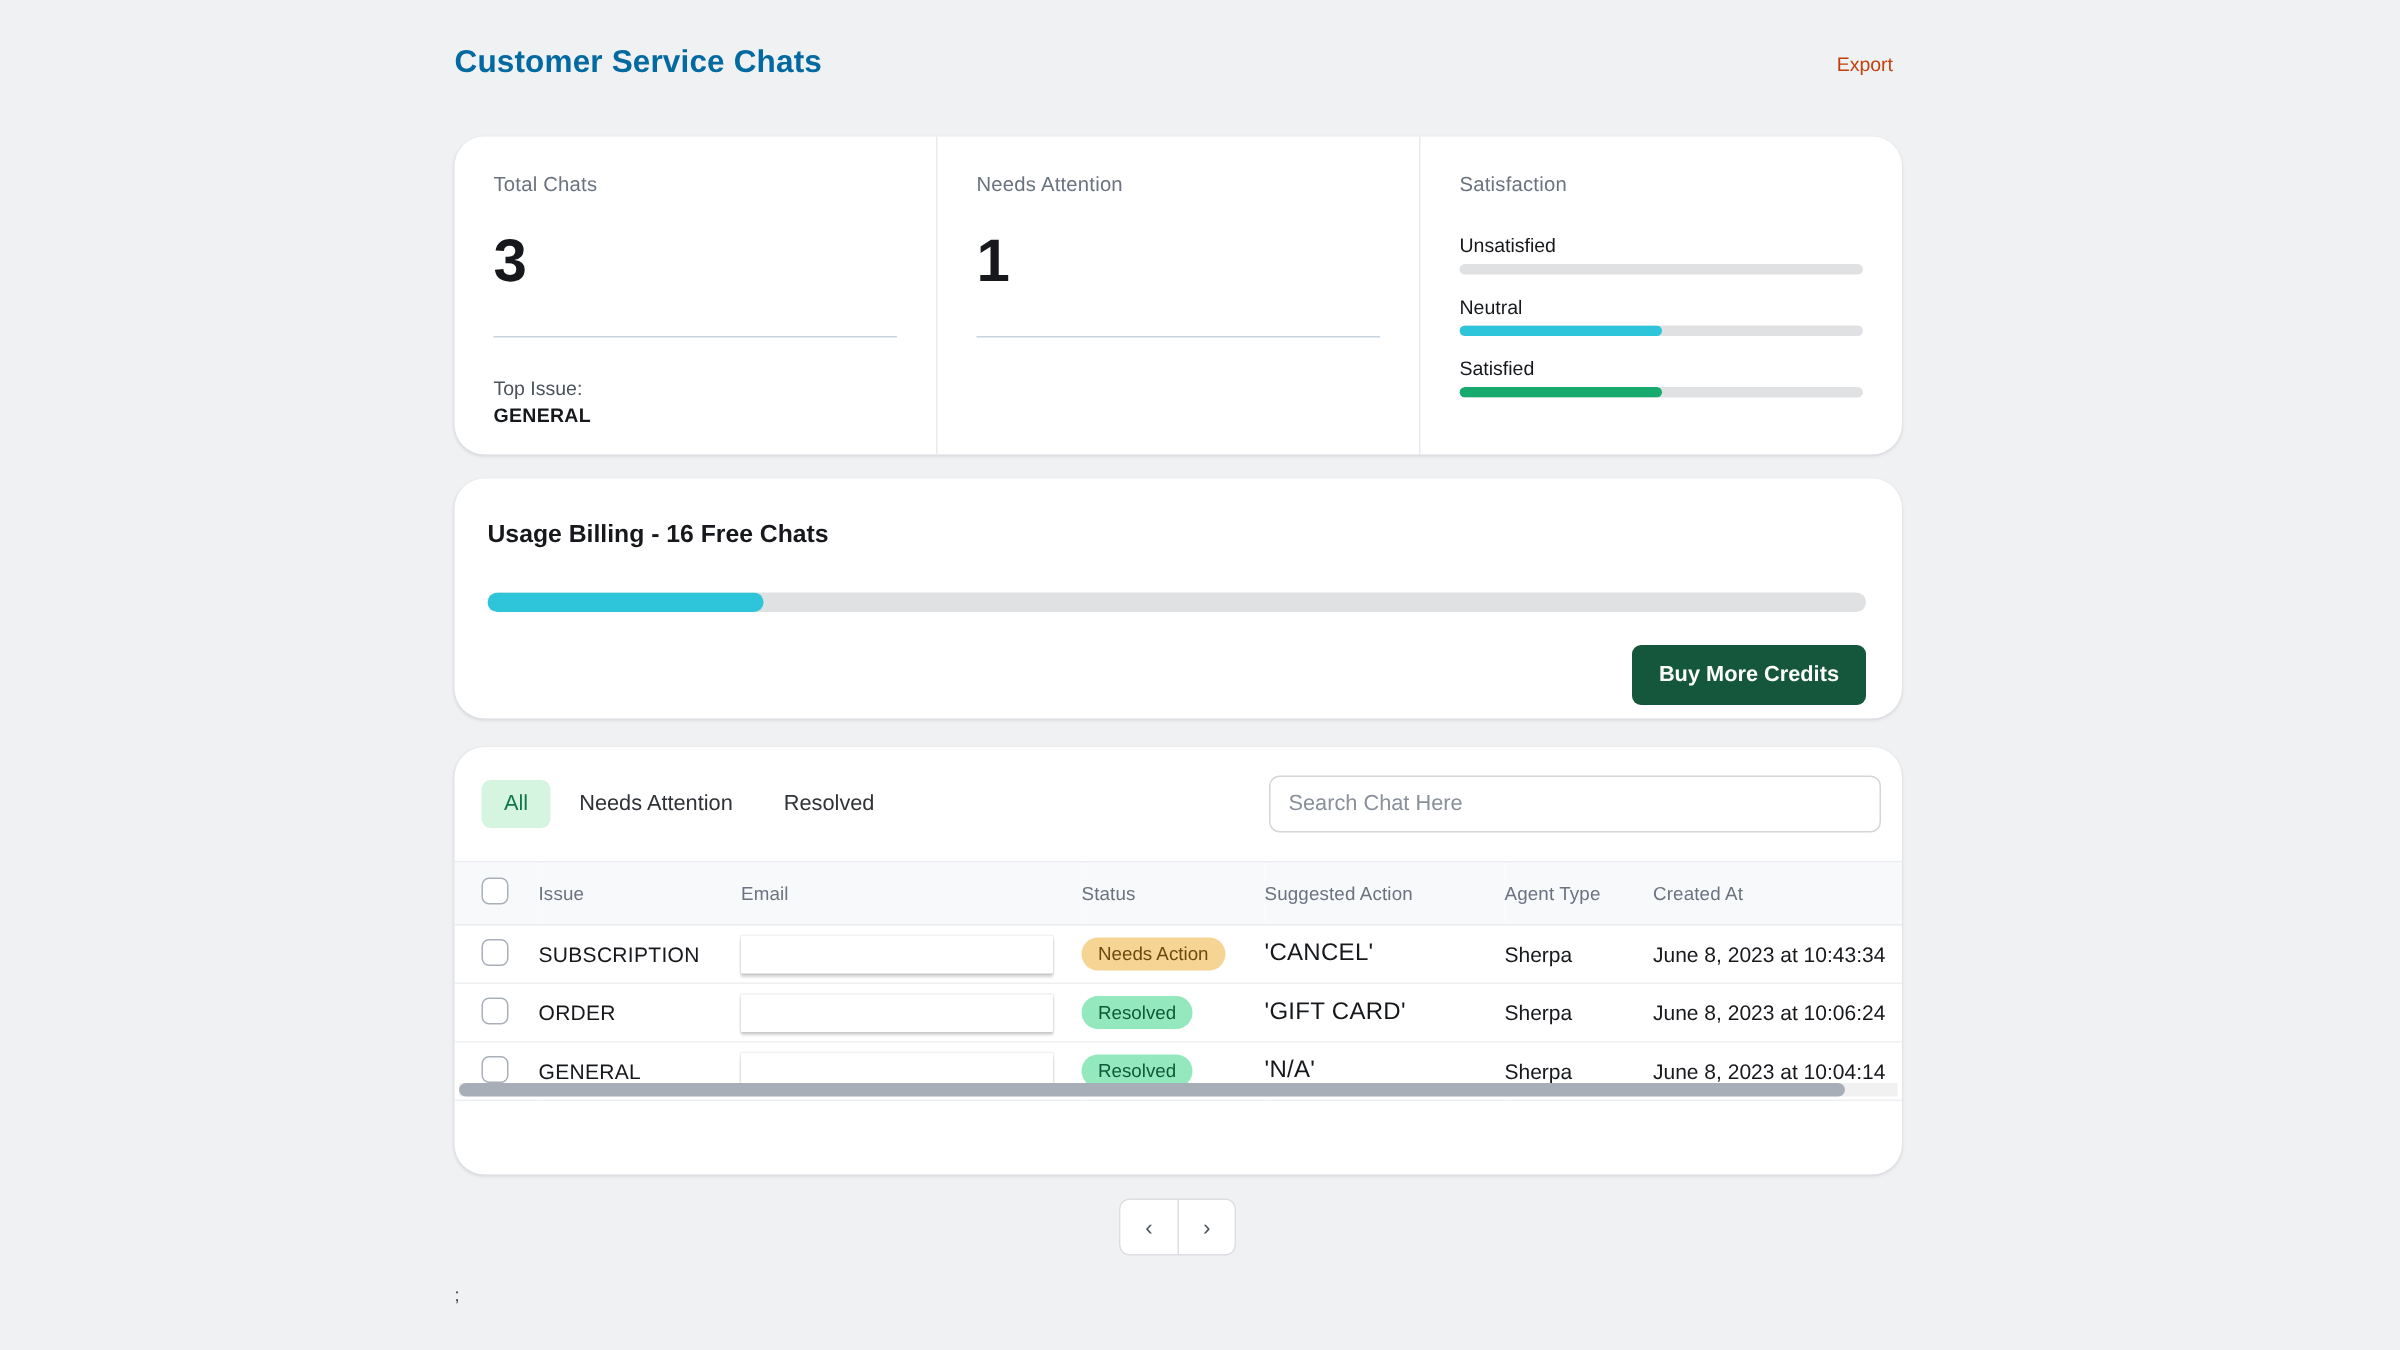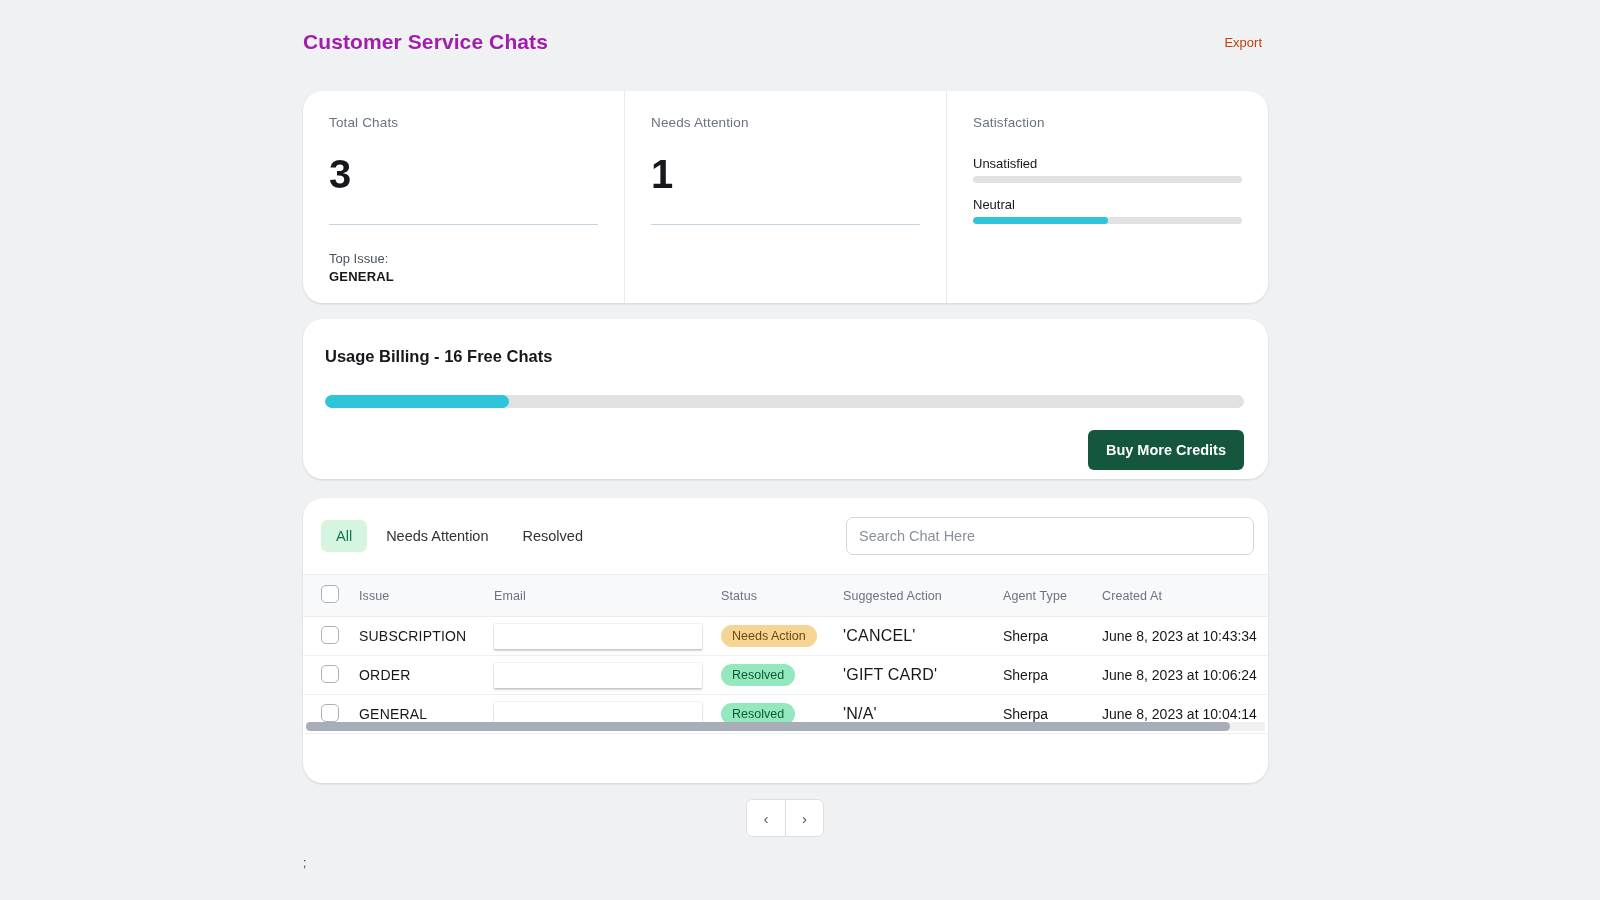--- a/index.html
+++ b/index.html
@@ -24,21 +24,21 @@
     top: 24px;
     width: 965px;
     height: 36px;
     display: flex;
     align-items: center;
     justify-content: space-between;
   }
   .page-title {
     font-size: 21px;
     font-weight: 600;
-    color: #a21caf;
+    color: #0369a1;
     letter-spacing: .1px;
   }
   .export-btn {
     font-size: 13px;
     color: #c2410c;
     background: transparent;
     border: none;
     cursor: pointer;
     padding: 4px 6px;
     font-family: "Liberation Sans", sans-serif;
@@ -346,20 +346,26 @@
           <div class="sat-item">
             <div class="sat-name">Unsatisfied</div>
             <div class="sat-track">
               <div class="sat-fill" style="width:0%;background:transparent;"></div>
             </div>
           </div>
           <div class="sat-item">
             <div class="sat-name">Neutral</div>
             <div class="sat-track">
               <div class="sat-fill" style="width:50%;background:#2ec4d9;"></div>
+            </div>
+          </div>
+          <div class="sat-item">
+            <div class="sat-name">Satisfied</div>
+            <div class="sat-track">
+              <div class="sat-fill" style="width:50%;background:#18a96c;"></div>
             </div>
           </div>
         </div>
     </div>
 
   </div>
 
   <div class="card usage-card">
     <div class="usage-title">Usage Billing - 16 Free Chats</div>
     <div class="usage-track">

